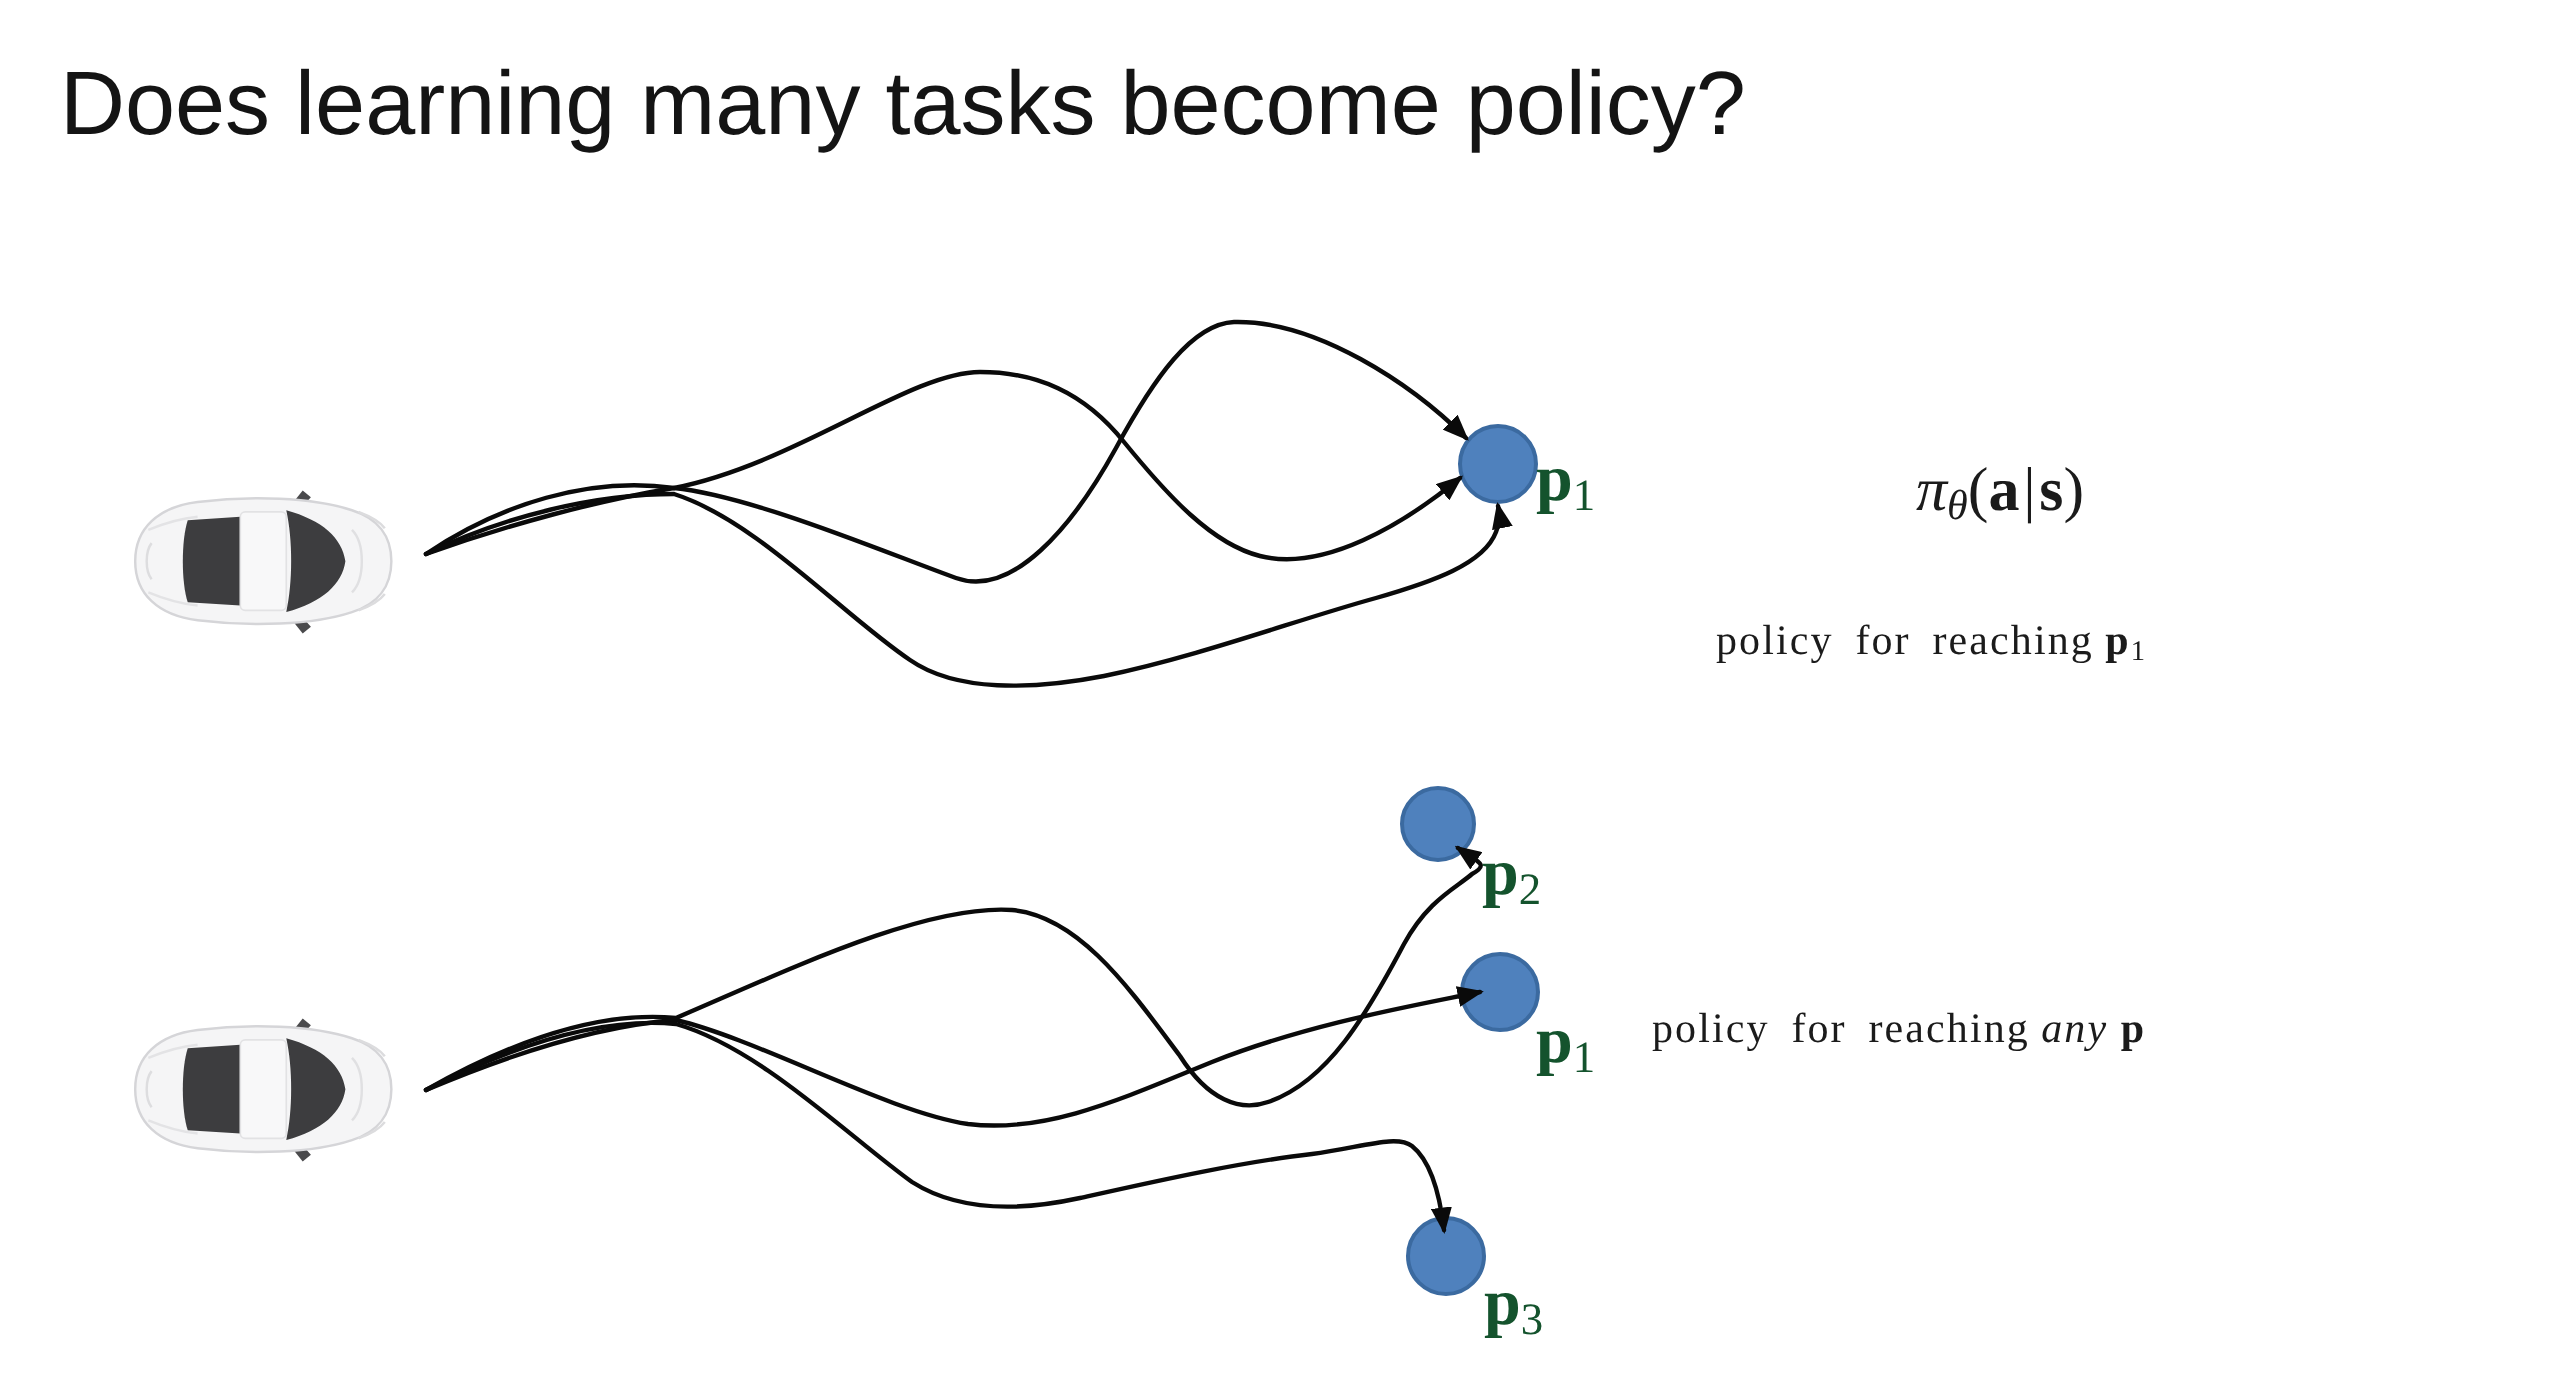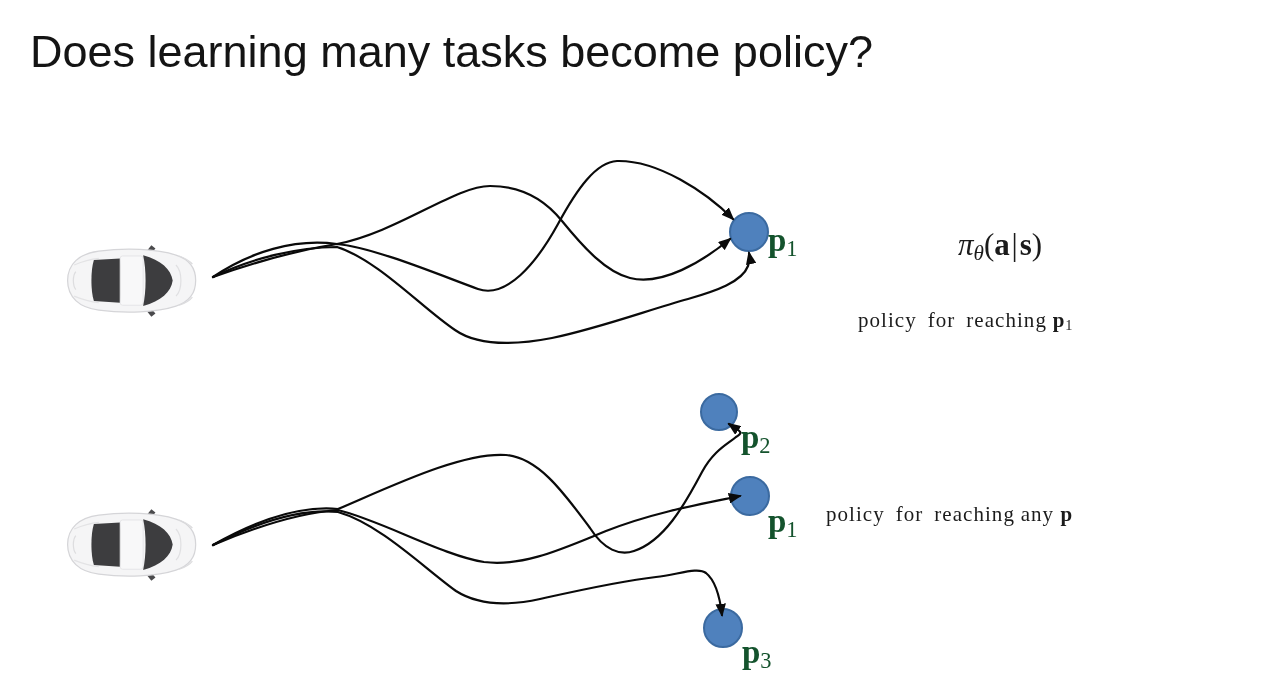--- a/index.html
+++ b/index.html
@@ -11,21 +11,21 @@
   .serif{font-family:"Liberation Serif","DejaVu Serif",serif;color:#1b1b1b;white-space:nowrap;margin-top:48px;}
   .formula{font-size:31px;}
   .formula i{font-style:italic;}
   .formula b,.caption b{font-weight:700;}
   .formula sub,.caption sub,.goal-label sub{font-size:0.68em;line-height:0;vertical-align:-0.22em;font-weight:400;}
   .formula sub.isub{font-style:italic;}
   .bar{margin:0 0.06em;}
   .comma{margin-right:0.22em;}
   .caption{font-size:21px;letter-spacing:0.05em;word-spacing:0.22em;}
   .cap-text{margin-right:0.27em;}
-  .any{margin-right:0.3em;}
+  .any{font-style:italic;margin-right:0.3em;}
   .goal-label{font-size:33px;font-family:"Liberation Serif","DejaVu Serif",serif;color:#14532d;}
   .goal-label b{font-weight:700;}
   svg.overlay{left:0;top:0;pointer-events:none;}
   .traj{fill:none;stroke:#0a0a0a;stroke-width:2.2;stroke-linecap:round;}
   circle.goal{stroke:#3b6aa0;stroke-width:2;}
   .car{position:absolute;}
 </style>
 </head>
 <body>
 

